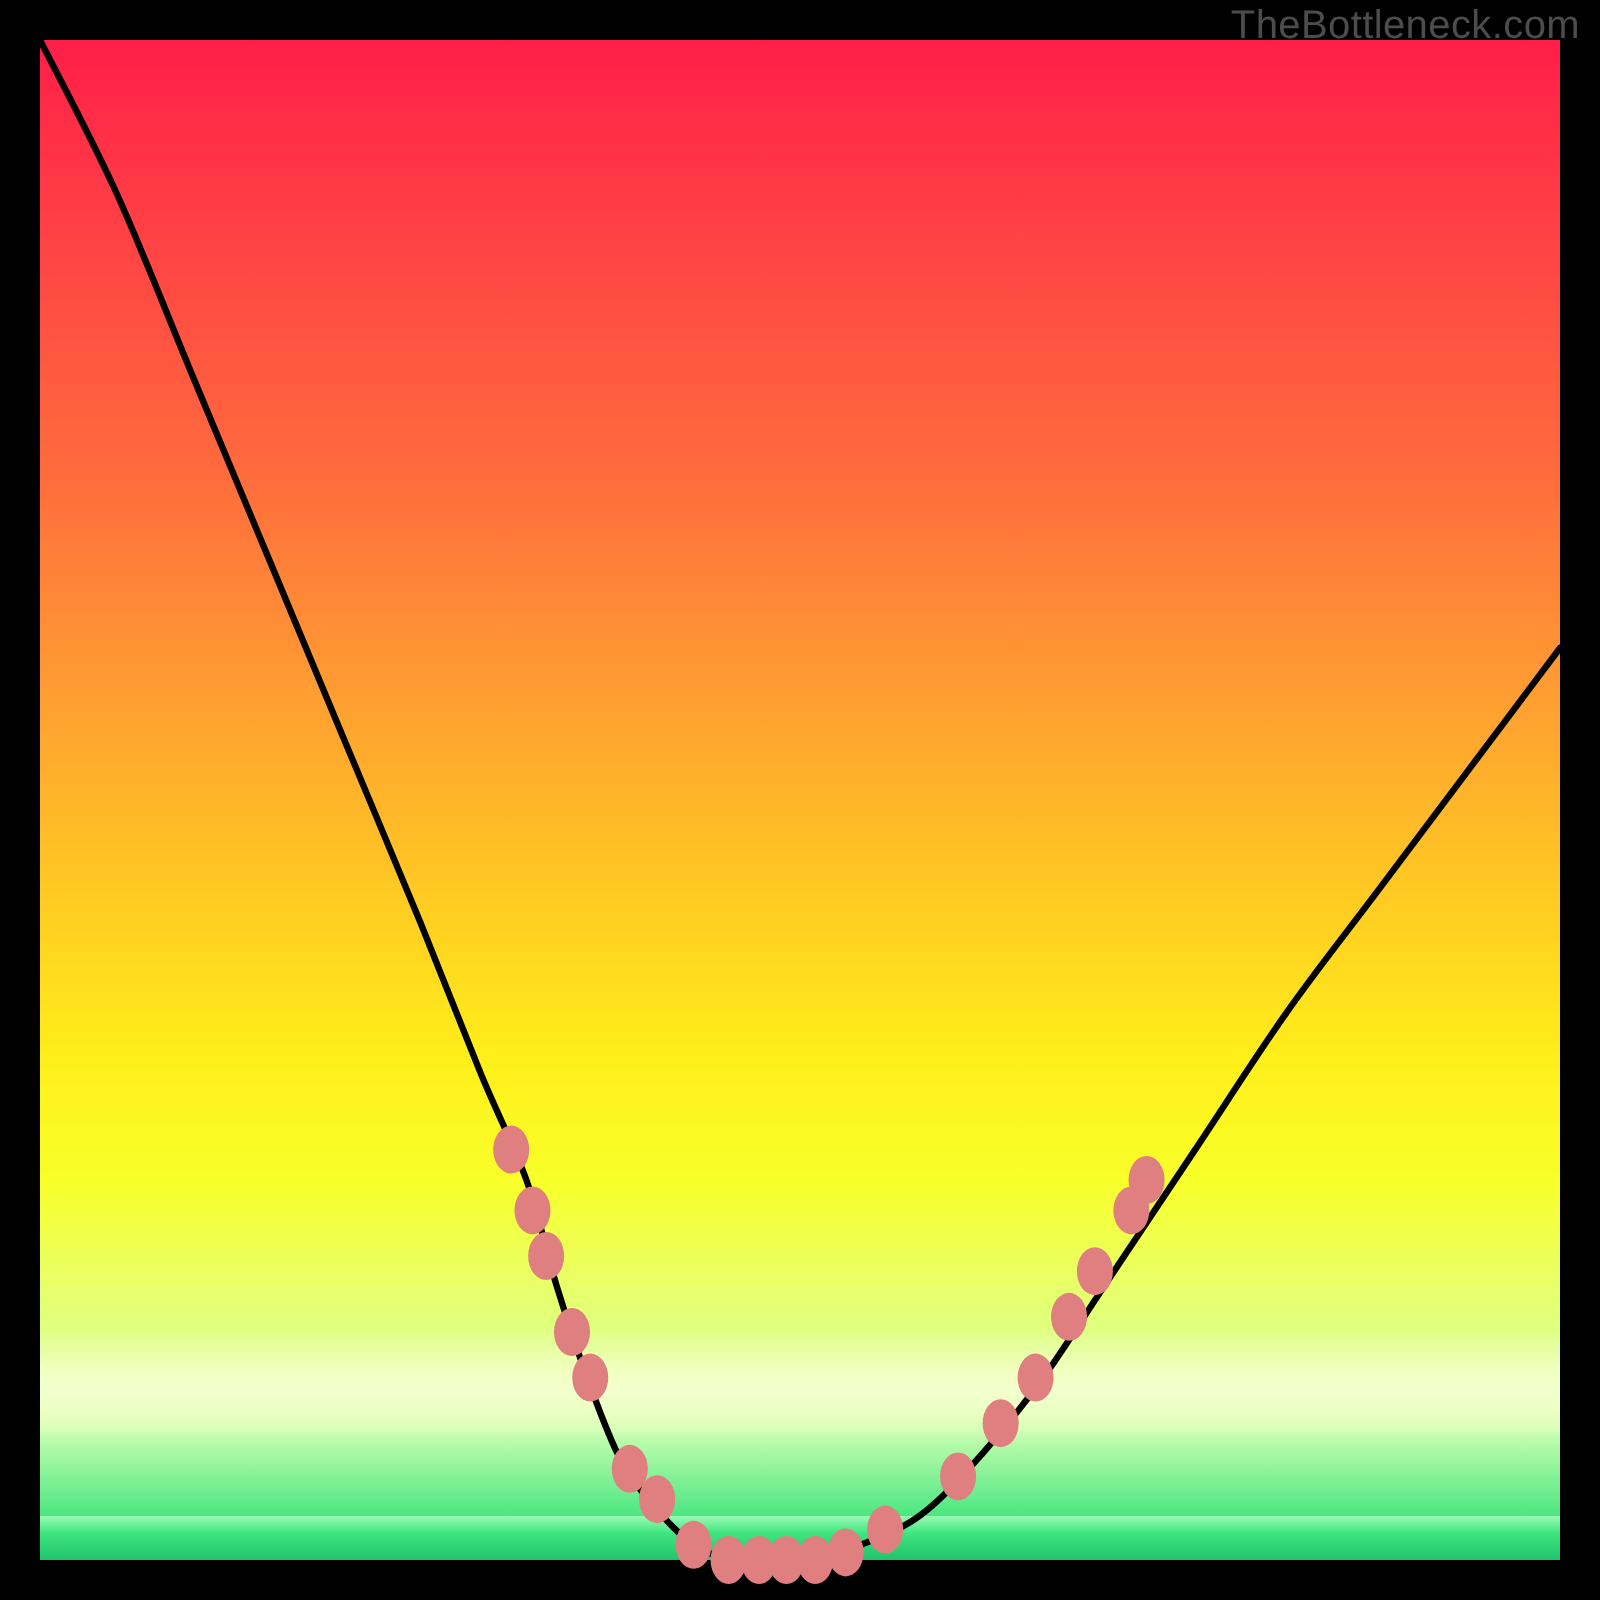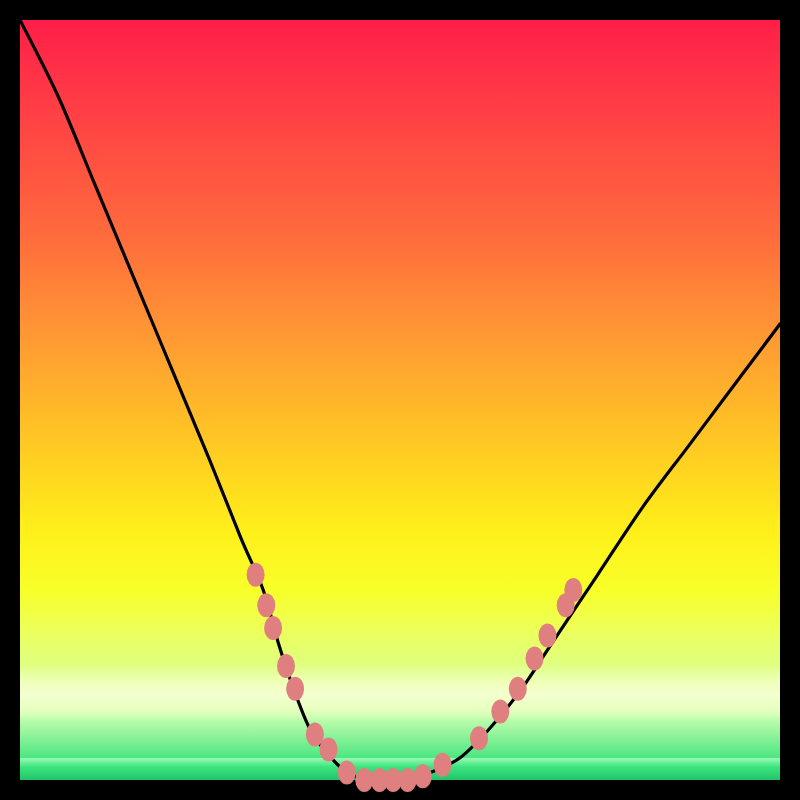--- a/index.html
+++ b/index.html
@@ -111,13 +111,14 @@
           <ellipse cx="480.32" cy="691.6" rx="9" ry="12" fill="#e07f7f"></ellipse>
           <ellipse cx="497.8" cy="668.8" rx="9" ry="12" fill="#e07f7f"></ellipse>
           <ellipse cx="514.52" cy="638.4" rx="9" ry="12" fill="#e07f7f"></ellipse>
           <ellipse cx="527.44" cy="615.6" rx="9" ry="12" fill="#e07f7f"></ellipse>
           <ellipse cx="545.68" cy="585.2" rx="9" ry="12" fill="#e07f7f"></ellipse>
           <ellipse cx="553.28" cy="570" rx="9" ry="12" fill="#e07f7f"></ellipse>
         </g>
     </svg>
   </div>
 
+  <div class="watermark">TheBottleneck.com</div>
 </div>
 
 </body></html>

